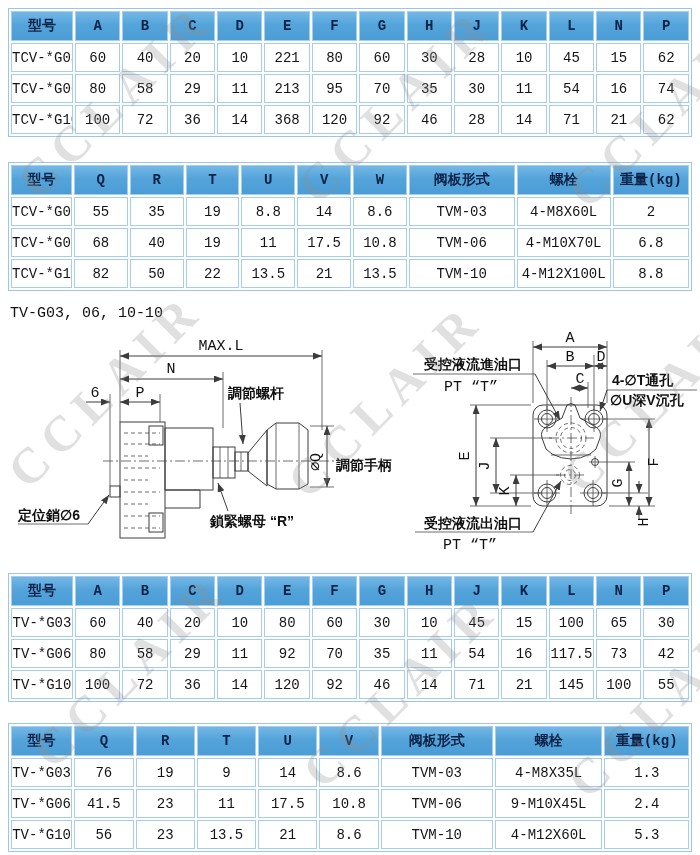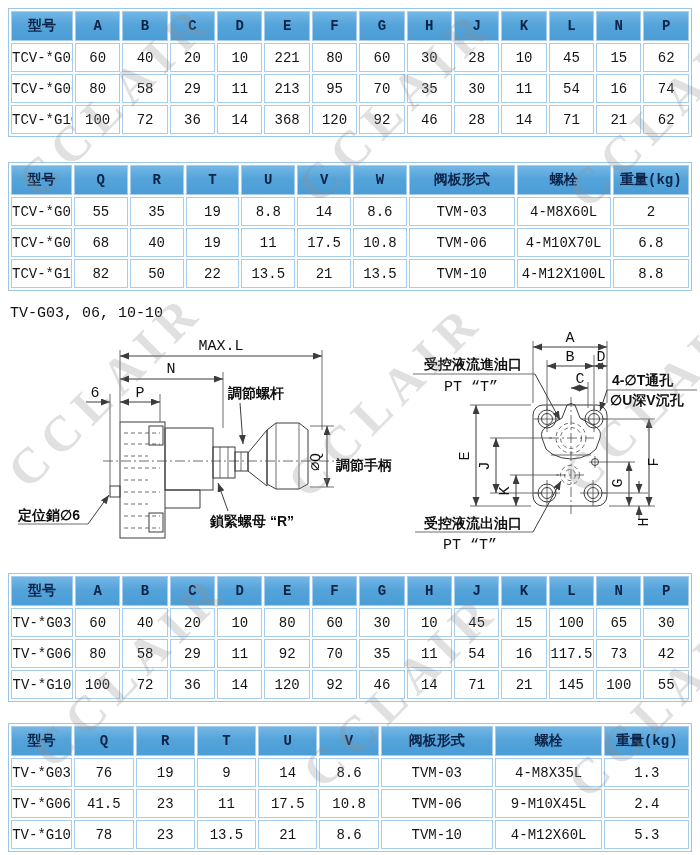--- a/index.html
+++ b/index.html
@@ -445,21 +445,21 @@
             <td>23</td>
             <td>11</td>
             <td>17.5</td>
             <td>10.8</td>
             <td>TVM-06</td>
             <td>9-M10X45L</td>
             <td>2.4</td>
           </tr>
           <tr>
             <td>TV-*G10</td>
-            <td>78</td>
+            <td>56</td>
             <td>23</td>
             <td>13.5</td>
             <td>21</td>
             <td>8.6</td>
             <td>TVM-10</td>
             <td>4-M12X60L</td>
             <td>5.3</td>
           </tr>
         </tbody>
       </table>

